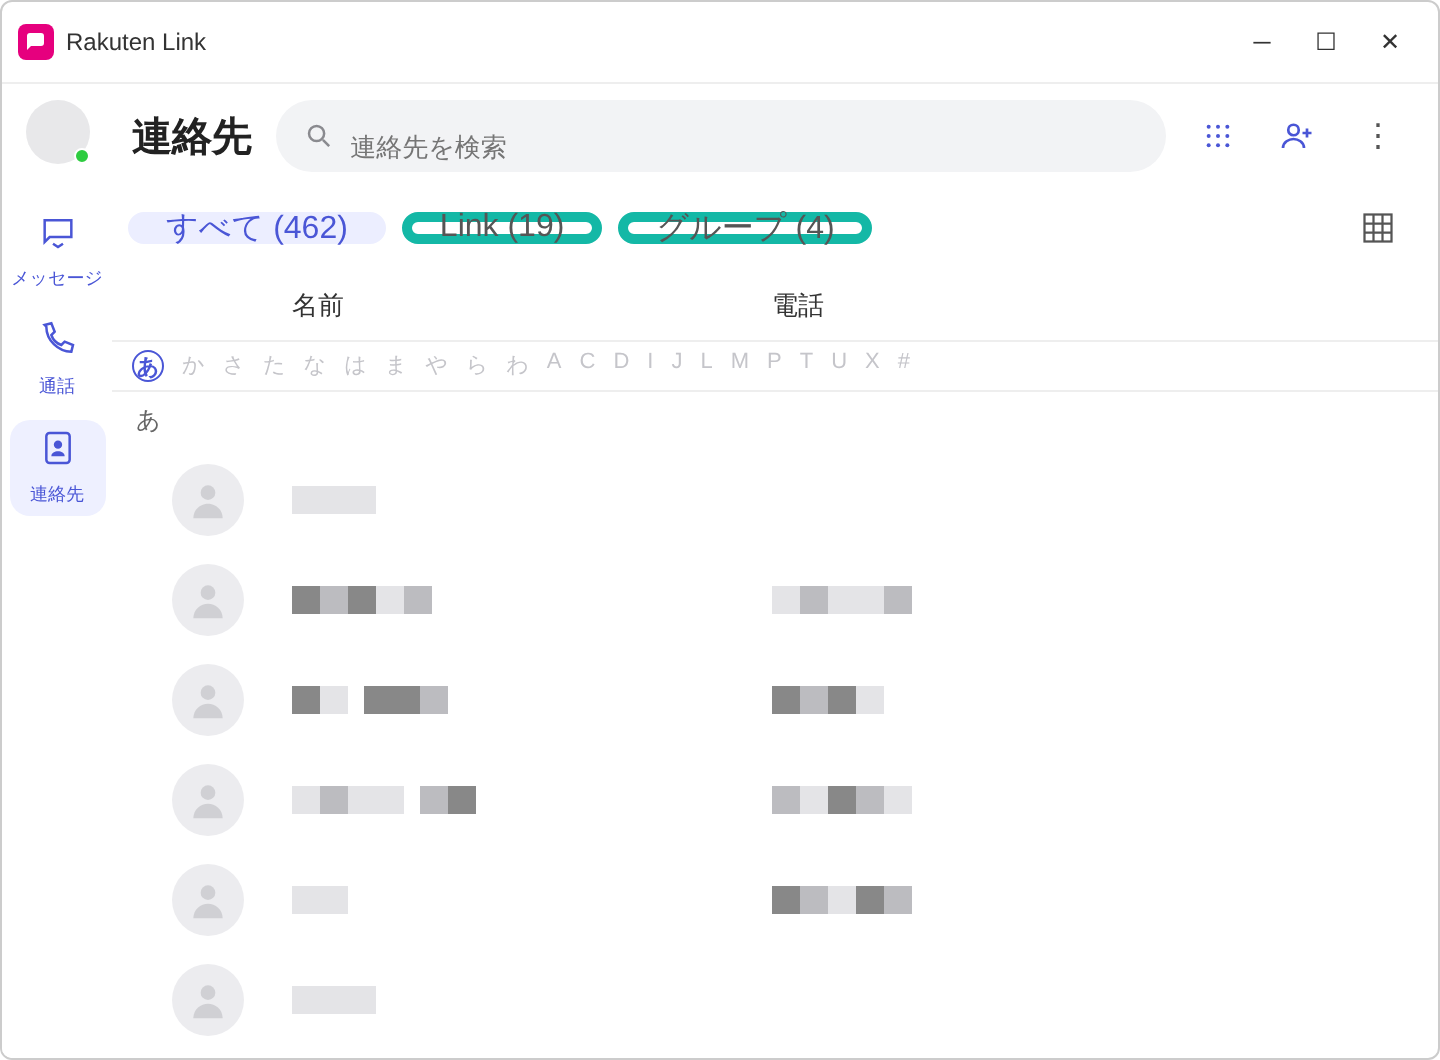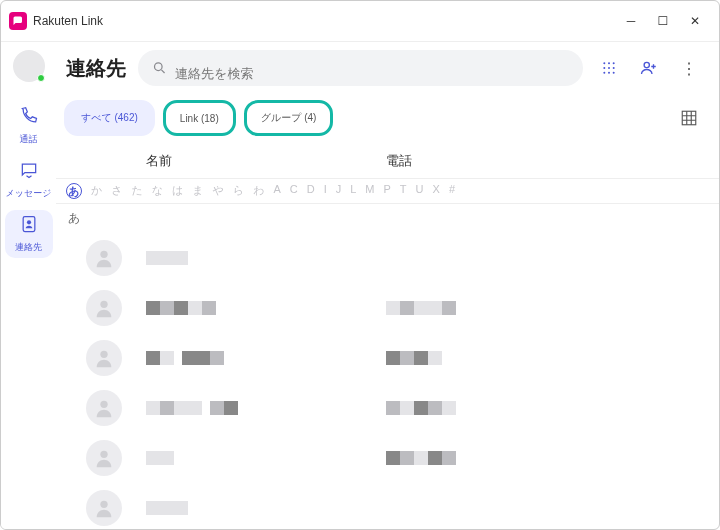--- a/index.html
+++ b/index.html
@@ -18,21 +18,21 @@
 .nav-item .icon { color: #4a56d6; font-size: 18px; }
 .nav-item .label { font-size: 9px; color: #4a56d6; margin-top: 2px; }
 .content { flex: 1; display: flex; flex-direction: column; }
 .header { display: flex; align-items: center; padding: 8px 16px 10px 10px; gap: 12px; }
 .page-title { font-size: 20px; font-weight: 600; color: #222; }
 .search { flex: 1; background: #f2f3f5; border-radius: 22px; height: 36px; display: flex; align-items: center; padding: 0 14px; gap: 8px; color: #8a8a8f; }
 .search svg { width: 16px; height: 16px; stroke: #8a8a8f; }
 .search input { border: none; background: transparent; outline: none; font-size: 13px; color: #555; width: 100%; margin-top: 11px; }
 .header-icon { width: 28px; height: 28px; display: flex; align-items: center; justify-content: center; color: #555; cursor: pointer; font-size: 16px; }
 .tabs { display: flex; align-items: center; padding: 4px 16px 8px 8px; gap: 8px; }
-.chip { height: 36px; padding: 0 14px; border-radius: 14px; font-size: 10px; display: flex; align-items: center; cursor: pointer; border: 3px solid #14b8a6; color: #555; background: #fff; }
+.chip { height: 16px; padding: 0 14px; border-radius: 14px; font-size: 16px; display: flex; align-items: center; cursor: pointer; border: 5px solid #14b8a6; color: #555; background: #fff; }
 .chip.active { background: #eceeff; color: #4a56d6; border-color: #eceeff; }
 .tabs .spacer { flex: 1; }
 .cols { display: flex; padding: 8px 16px 8px 90px; font-size: 13px; color: #333; }
 .col-name { width: 240px; }
 .col-phone { }
 .index-bar { border-top: 1px solid #eee; border-bottom: 1px solid #eee; padding: 4px 10px; display: flex; gap: 9px; font-size: 11px; color: #c5c5ca; }
 .index-bar .active { color: #4a56d6; font-weight: 600; border: 1px solid #4a56d6; border-radius: 50%; width: 16px; height: 16px; display: flex; align-items: center; justify-content: center; }
 .section-head { font-size: 12px; color: #666; padding: 6px 12px; }
 .list { overflow-y: auto; flex: 1; }
 .row { display: flex; align-items: center; height: 50px; padding: 0 16px 0 30px; }
@@ -63,33 +63,33 @@
 </div>
 
 <div class="main">
   <div class="sidebar">
     <div class="avatar-sm">
       <div class="presence"></div>
     </div>
     <div class="nav-item">
       <div class="icon">
         <svg viewBox="0 0 24 24" width="20" height="20" fill="none" stroke="currentColor" stroke-width="1.5">
-            <path d="M5 4c0 8 7 15 15 15l1-4-5-2-2 2c-3-1-5-3-6-6l2-2-2-5-4 1z"></path>
-          </svg>
-      </div>
-      <div class="label">通話</div>
+            <path d="M4 5h16v10H7l-3 3V5z"></path>
+            <path d="M9 19l3 2 3-2"></path>
+          </svg>
+      </div>
+      <div class="label">メッセージ</div>
     </div>
     <div class="nav-item">
       <div class="icon">
         <svg viewBox="0 0 24 24" width="20" height="20" fill="none" stroke="currentColor" stroke-width="1.5">
-            <path d="M4 5h16v10H7l-3 3V5z"></path>
-            <path d="M9 19l3 2 3-2"></path>
-          </svg>
-      </div>
-      <div class="label">メッセージ</div>
+            <path d="M5 4c0 8 7 15 15 15l1-4-5-2-2 2c-3-1-5-3-6-6l2-2-2-5-4 1z"></path>
+          </svg>
+      </div>
+      <div class="label">通話</div>
     </div>
     <div class="nav-item active">
       <div class="icon">
         <svg viewBox="0 0 24 24" width="20" height="20" fill="currentColor">
             <rect x="5" y="3" width="14" height="18" rx="2" fill="none" stroke="currentColor" stroke-width="1.5"></rect>
             <circle cx="12" cy="10" r="2.5"></circle>
             <path d="M8 17c0-2 2-3 4-3s4 1 4 3"></path>
           </svg>
       </div>
       <div class="label">連絡先</div>
@@ -124,21 +124,21 @@
             <circle cx="9" cy="8" r="3.5"></circle>
             <path d="M2 20c0-4 4-6 7-6s7 2 7 6"></path>
             <path d="M18 7v6M15 10h6"></path>
           </svg>
       </div>
       <div class="header-icon">⋮</div>
     </div>
 
     <div class="tabs">
       <div class="chip active">すべて (462)</div>
-      <div class="chip">Link (18)</div>
+      <div class="chip">Link (19)</div>
       <div class="chip">グループ (4)</div>
       <div class="spacer"></div>
       <div class="header-icon">
         <svg viewBox="0 0 24 24" width="18" height="18" fill="none" stroke="#555" stroke-width="1.5">
             <rect x="3" y="3" width="18" height="18"></rect>
             <line x1="3" y1="9" x2="21" y2="9"></line>
             <line x1="3" y1="15" x2="21" y2="15"></line>
             <line x1="9" y1="3" x2="9" y2="21"></line>
             <line x1="15" y1="3" x2="15" y2="21"></line>
           </svg>

